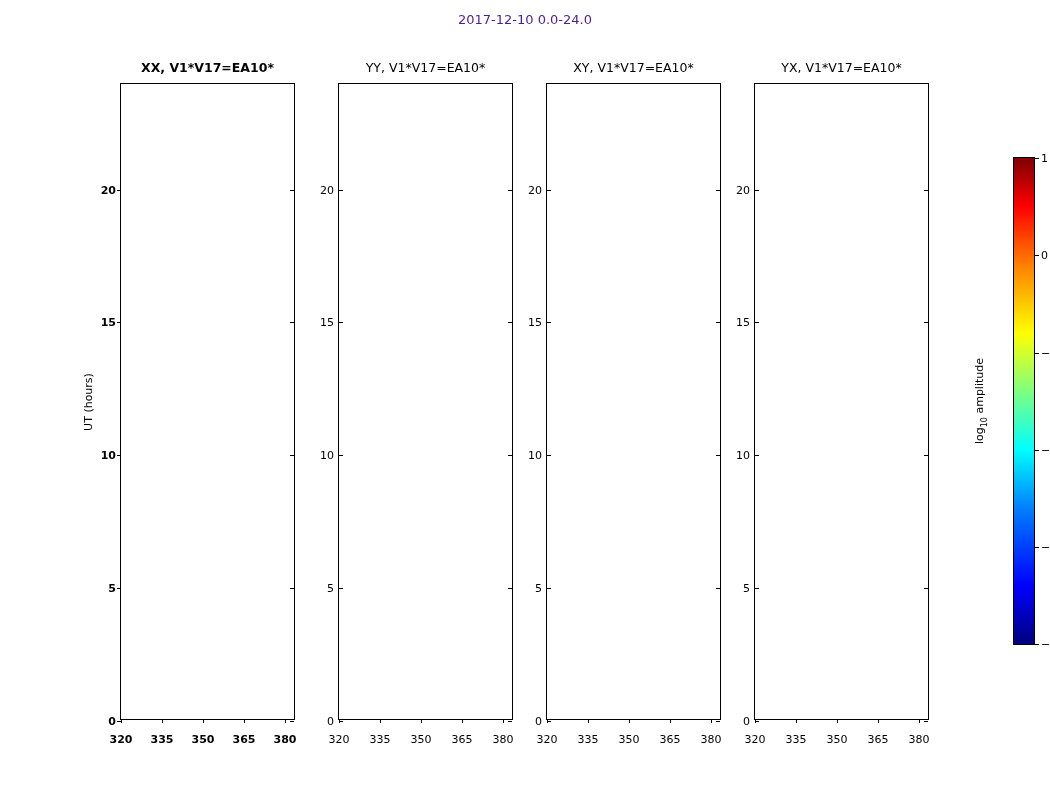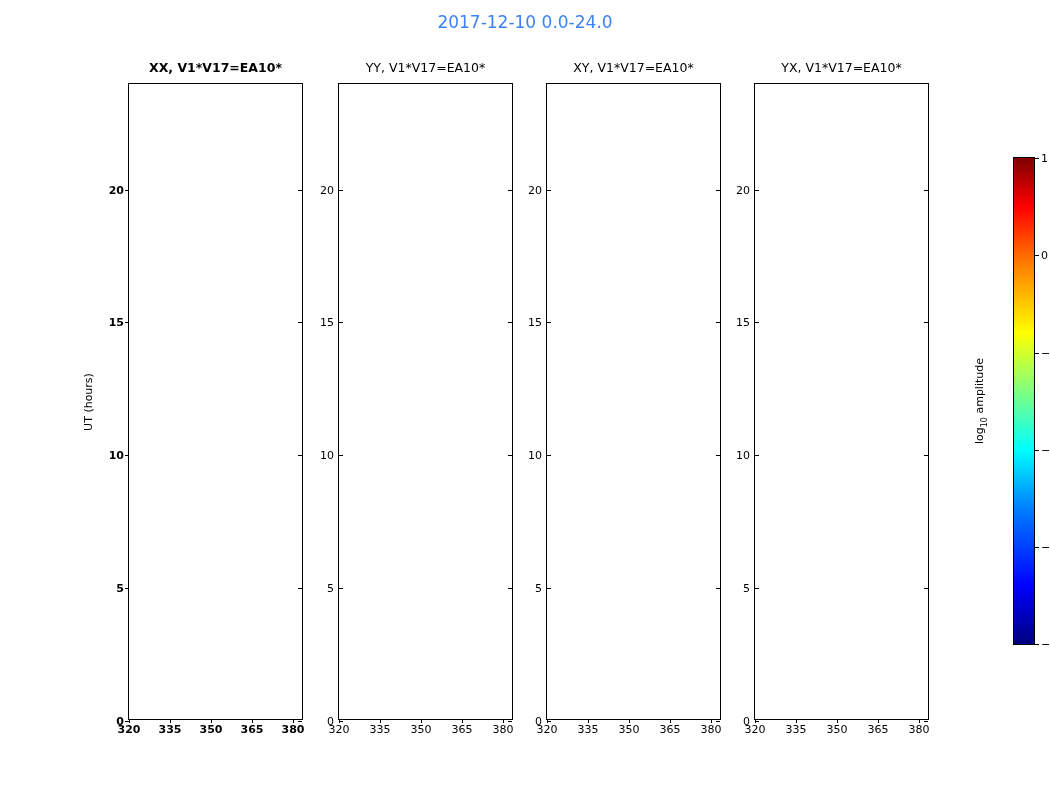--- a/index.html
+++ b/index.html
@@ -20,22 +20,22 @@
     left: 0; top: 0;
     width: 1050px;
     height: 800px;
   }
   .suptitle {
     position: absolute;
     top: 12px;
     left: 0;
     width: 1050px;
     text-align: center;
-    font-size: 17px;
-    color: #3b82f6;
+    font-size: 13px;
+    color: #4c1d95;
   }
   .panel {
     position: absolute;
     top: 83px;
     height: 637px;
     width: 175px;
   }
   .panel .axes {
     position: absolute;
     left: 0; top: 0;
@@ -77,21 +77,21 @@
   .ytickmark-right {
     position: absolute;
     right: 0px;
     width: 4px;
     height: 1px;
     background: #000;
   }
   .xtick {
     position: absolute;
     top: 100%;
-    margin-top: 4px;
+    margin-top: 14px;
     font-size: 11px;
     transform: translateX(-50%);
     white-space: nowrap;
   }
   .xtickmark {
     position: absolute;
     bottom: -4px;
     width: 1px;
     height: 4px;
     background: #000;
@@ -165,21 +165,21 @@
   }
   .cblabel sub { font-size: 8px; }
 </style>
 </head>
 <body>
 
 <div id="figure">
 
   <div class="suptitle">2017-12-10 0.0-24.0</div>
 
-  <div class="panel" style="left:128px;font-weight:bold;">
+  <div class="panel" style="left:120px;font-weight:bold;">
     <div class="title">XX, V1*V17=EA10*</div>
     <div class="axes">
       <div class="ytickmark" style="top:637px;"></div>
       <div class="ytickmark" style="top:504px;"></div>
       <div class="ytickmark" style="top:371px;"></div>
       <div class="ytickmark" style="top:238px;"></div>
       <div class="ytickmark" style="top:106px;"></div>
       <div class="ytickmark-right" style="top:637px;"></div>
       <div class="ytickmark-right" style="top:504px;"></div>
       <div class="ytickmark-right" style="top:371px;"></div>

